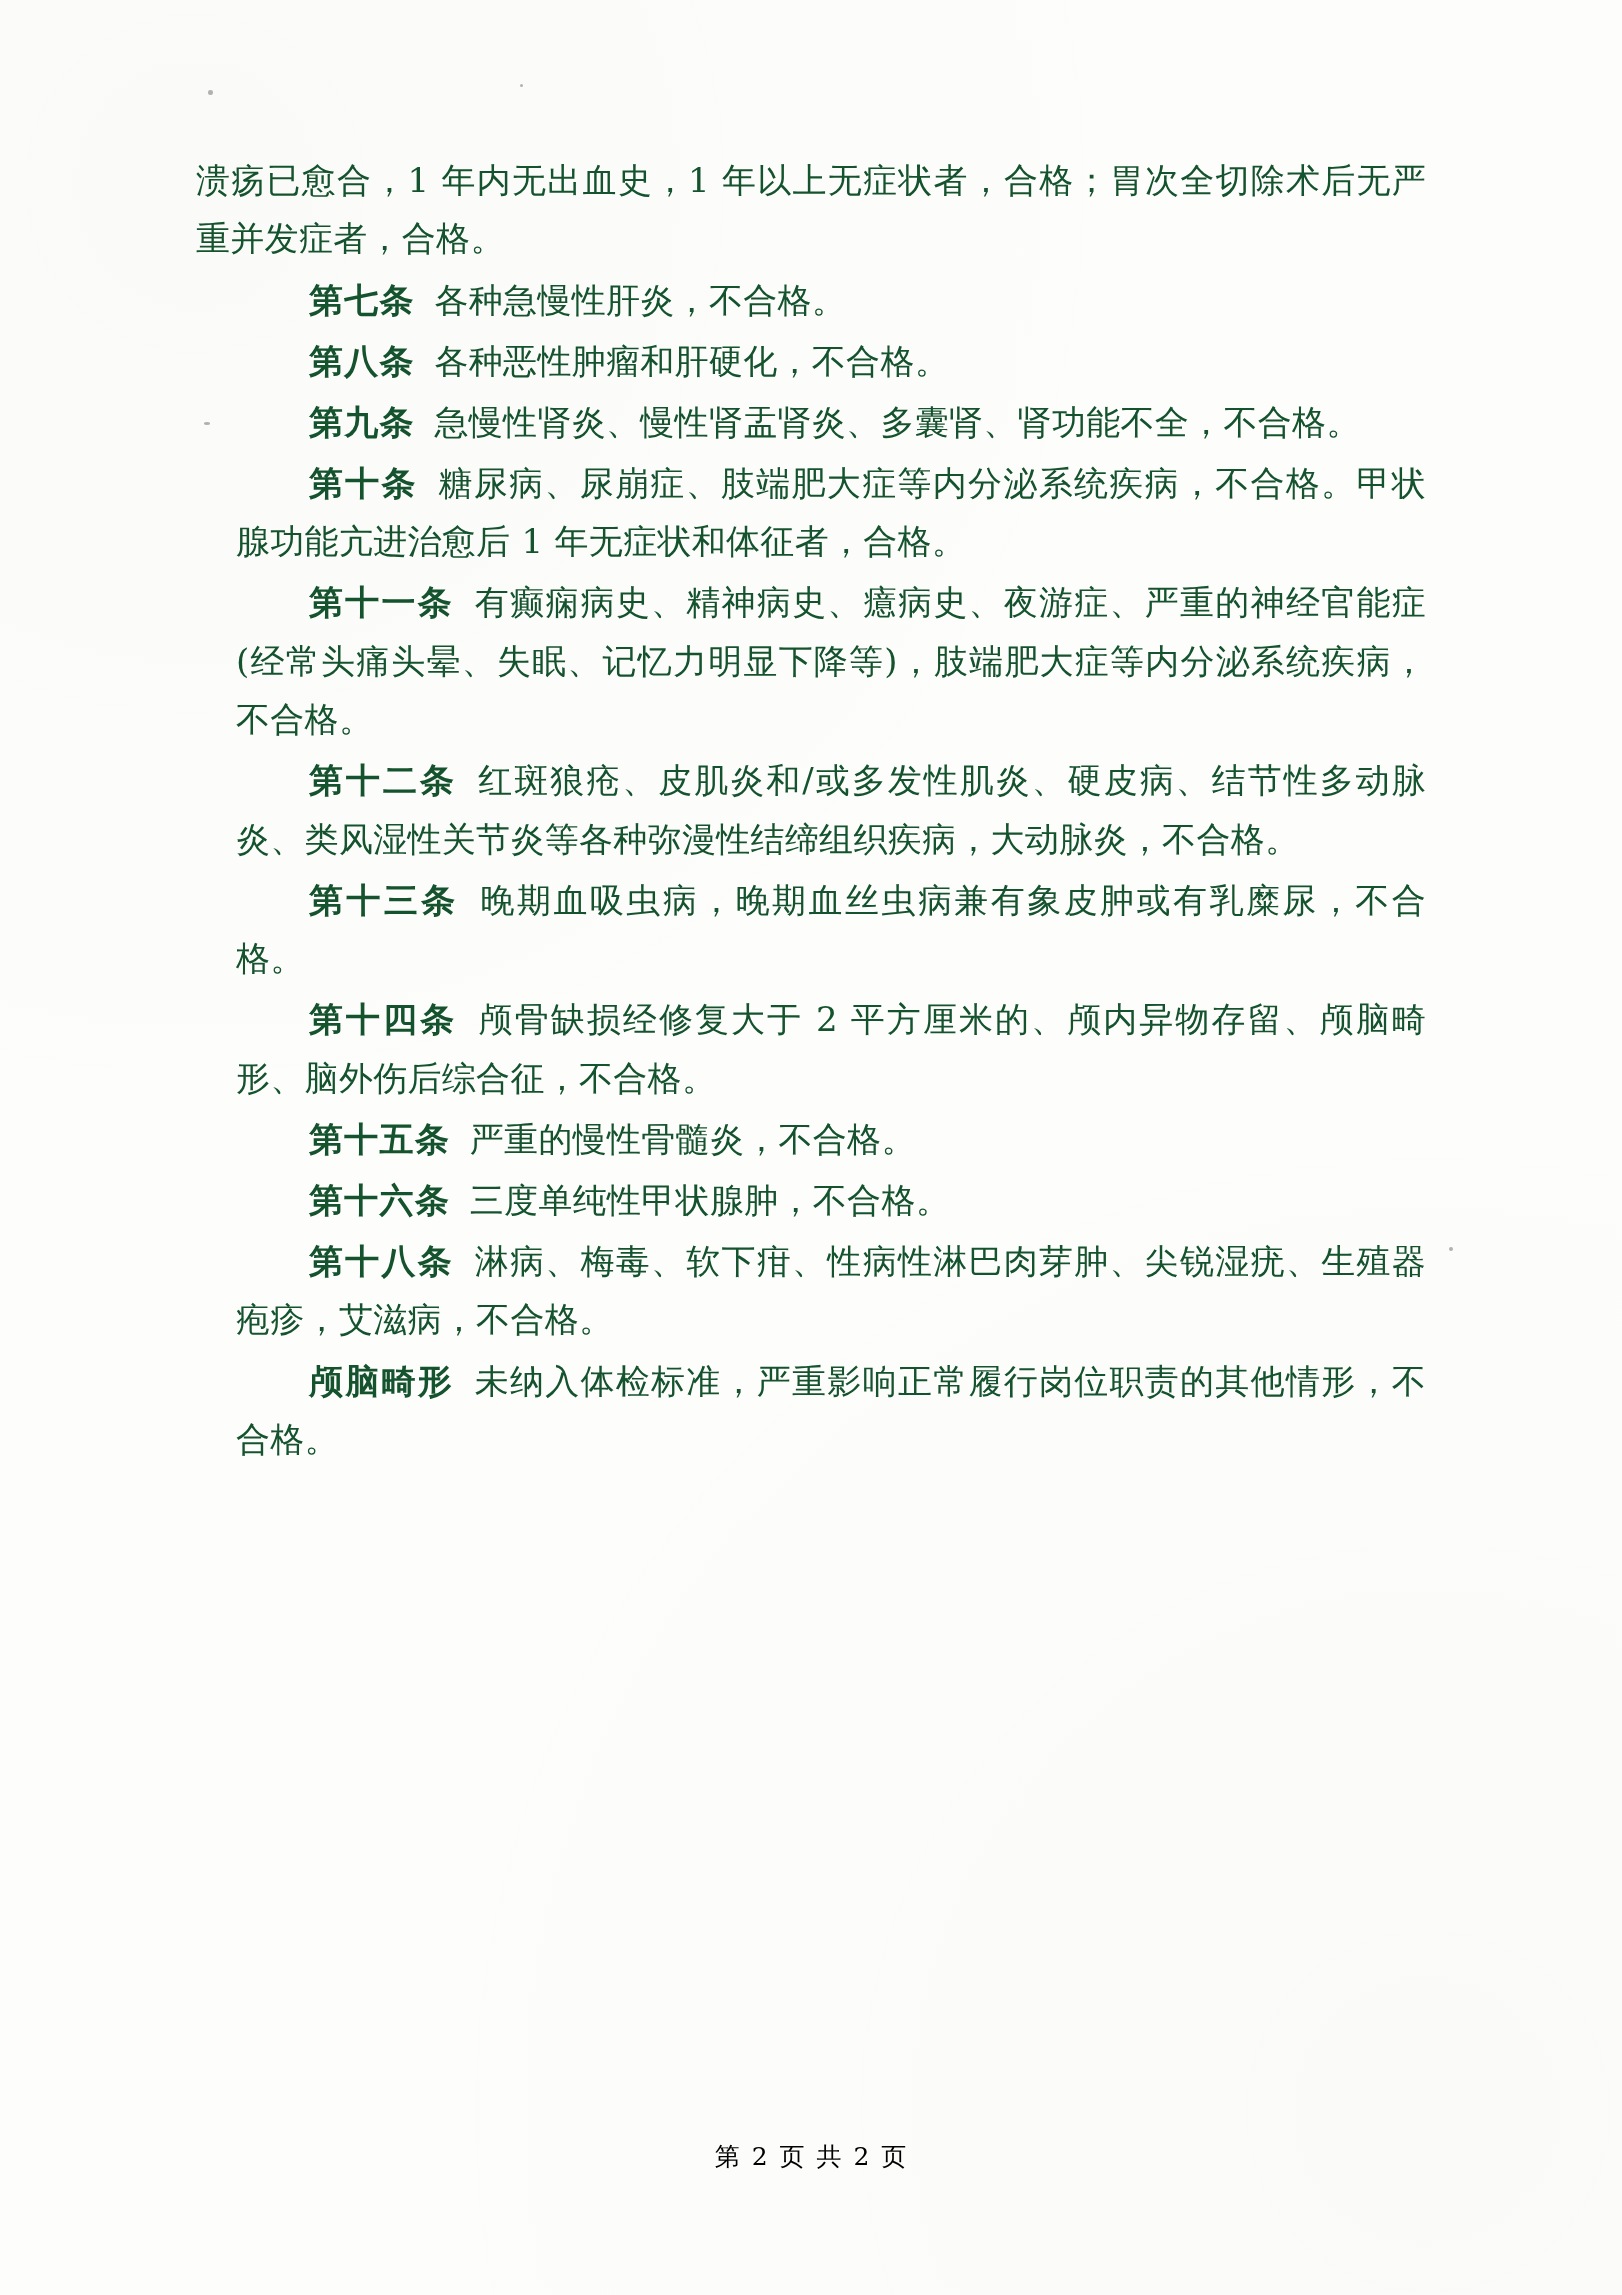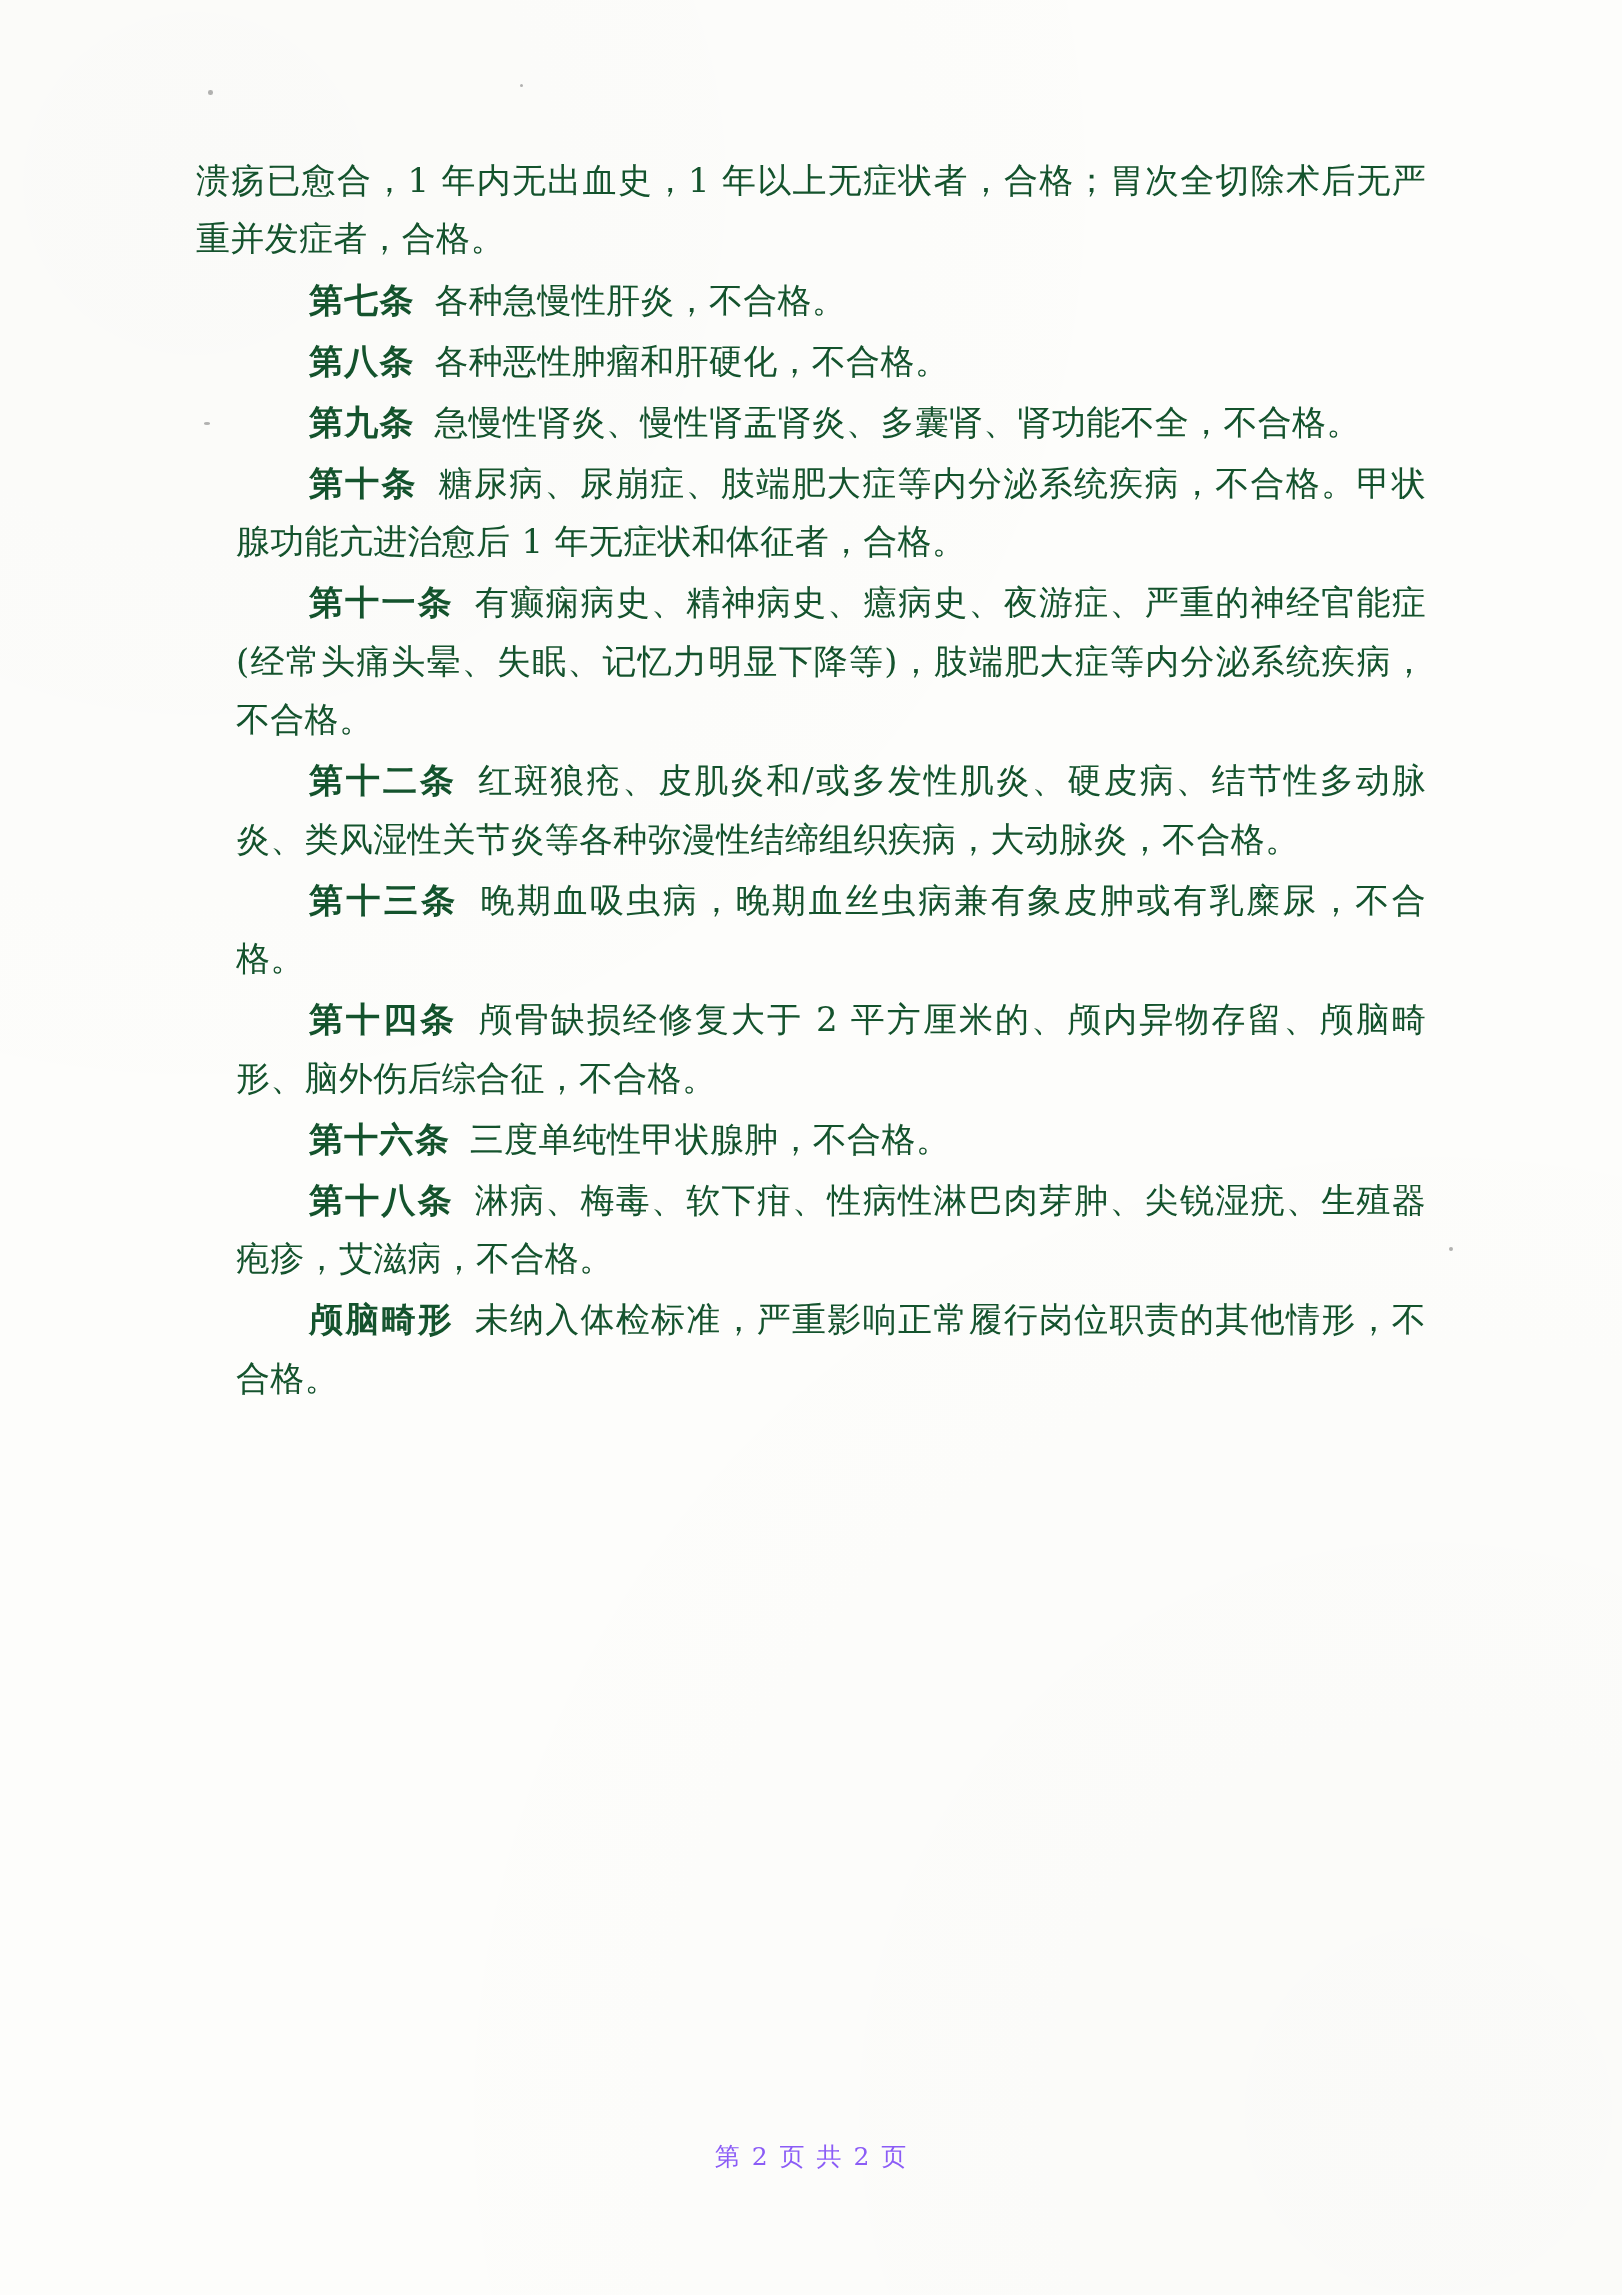--- a/index.html
+++ b/index.html
@@ -67,21 +67,21 @@
   }
 
   .footer {
     position: absolute;
     left: 0;
     right: 0;
     top: 2140px;
     text-align: center;
     font-size: 25px;
     letter-spacing: 2px;
-    color: #8b5cf6;
+    color: #000000;
     font-family: "DejaVu Serif", "Liberation Serif", serif;
   }
 
   
   .speck {
     position: absolute;
     background: rgba(40,40,40,0.35);
     border-radius: 50%;
     pointer-events: none;
   }
@@ -123,20 +123,23 @@
     </p>
 
     <p class="para indent">
       <span class="article-label">第十三条</span><span class="gap"></span><span>晚期血吸虫病，晚期血丝虫病兼有象皮肿或有乳糜尿，不合格。</span>
     </p>
 
     <p class="para indent">
       <span class="article-label">第十四条</span><span class="gap"></span><span>颅骨缺损经修复大于 2 平方厘米的、颅内异物存留、颅脑畸形、脑外伤后综合征，不合格。</span>
     </p>
 
+    <p class="para indent">
+      <span class="article-label">第十五条</span><span class="gap"></span><span>严重的慢性骨髓炎，不合格。</span>
+    </p>
 
     <p class="para indent">
       <span class="article-label">第十六条</span><span class="gap"></span><span>三度单纯性甲状腺肿，不合格。</span>
     </p>
 
 
     <p class="para indent">
       <span class="article-label">第十八条</span><span class="gap"></span><span>淋病、梅毒、软下疳、性病性淋巴肉芽肿、尖锐湿疣、生殖器疱疹，艾滋病，不合格。</span>
     </p>
 

